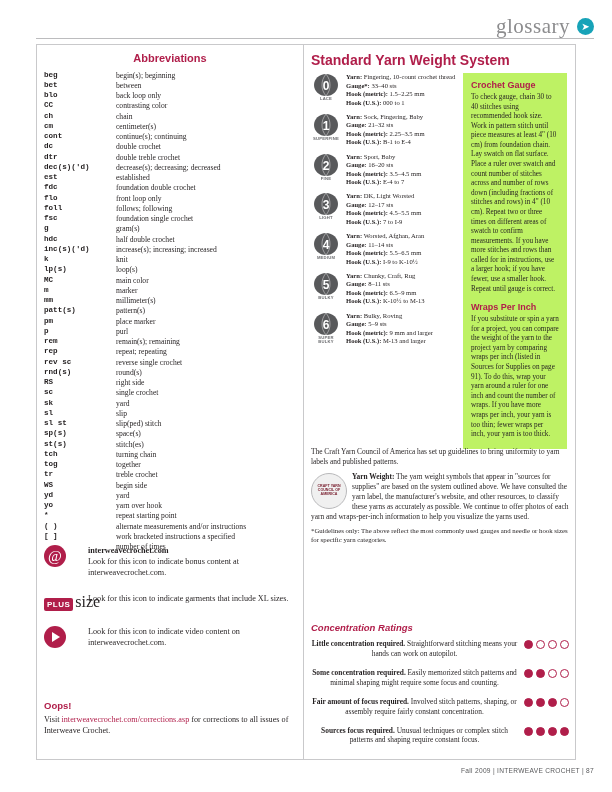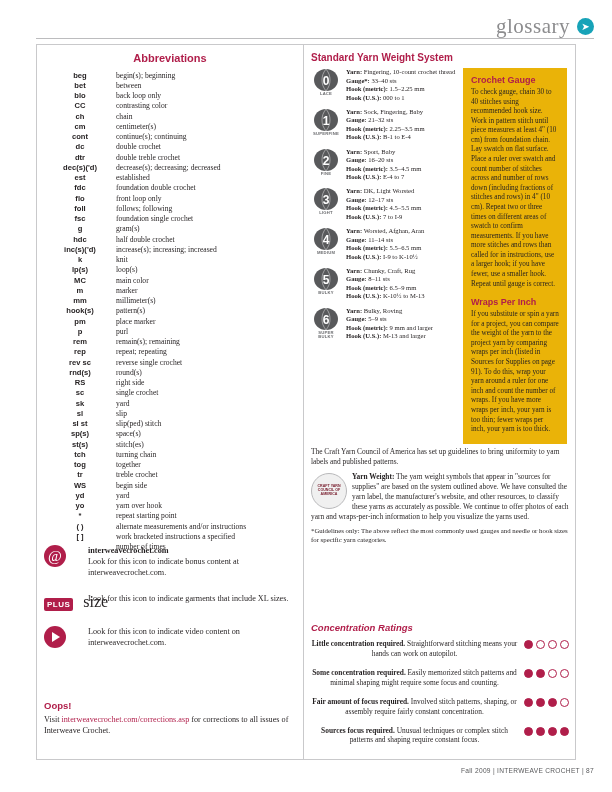--- a/index.html
+++ b/index.html
@@ -90,24 +90,24 @@
     border-collapse: collapse;
     font-size: 7.6px;
     line-height: 1.22;
     width: 245px;
   }
   table.abbr td {
     padding: 0.5px 0;
     vertical-align: top;
   }
   td.abbr-term {
-    text-align: center;
+    text-align: left;
     width: 72px;
     padding-right: 7px;
-    font-family: Liberation Sans, sans-serif;
+    font-family: Liberation Mono, monospace;
     font-weight: bold;
     color: #231f20;
     white-space: nowrap;
   }
   td.abbr-def {
     font-family: "Liberation Serif", serif;
     color: #231f20;
   }
   
   .callouts {
@@ -134,21 +134,21 @@
     background: #b01e4a;
     color: #fff;
     font-family: "Liberation Serif", serif;
     font-size: 15px;
     display: flex; align-items: center; justify-content: center;
     line-height: 1;
   }
   .ico-plus {
     display: flex;
     align-items: baseline;
-    gap: 10px;
+    gap: 2px;
   }
   .plus-badge {
     background: #b01e4a;
     color: #fff;
     font-family: "Liberation Sans", sans-serif;
     font-size: 8px;
     font-weight: bold;
     padding: 2px 3px;
     border-radius: 2px;
     letter-spacing: 0.5px;
@@ -201,21 +201,21 @@
   
   .right-col {
     position: absolute;
     left: 311px;
     top: 52px;
     width: 258px;
   }
   .yarn-head {
     font-family: "Liberation Sans", sans-serif;
     font-weight: bold;
-    font-size: 10px;
+    font-size: 14px;
     color: #b01e4a;
     margin-bottom: 5px;
   }
   .yarn-wrap {
     display: flex;
     gap: 6px;
   }
   .yarn-list {
     width: 146px;
   }
@@ -246,21 +246,21 @@
   }
   .yarn-detail {
     font-size: 6.6px;
     line-height: 1.3;
     font-family: "Liberation Serif", serif;
   }
   .yarn-detail b { font-weight: bold; }
   
   .gauge-box {
     width: 104px;
-    background: #eab308;
+    background: #bef264;
     padding: 7px 8px 9px 8px;
     box-sizing: border-box;
   }
   .gauge-title {
     font-family: "Liberation Sans", sans-serif;
     font-weight: bold;
     font-size: 9px;
     color: #b01e4a;
     margin-bottom: 3px;
   }
@@ -467,21 +467,21 @@
           </tr>
           <tr>
             <td class="abbr-term">m</td>
             <td class="abbr-def">marker</td>
           </tr>
           <tr>
             <td class="abbr-term">mm</td>
             <td class="abbr-def">millimeter(s)</td>
           </tr>
           <tr>
-            <td class="abbr-term">hook(s)</td>
+            <td class="abbr-term">patt(s)</td>
             <td class="abbr-def">pattern(s)</td>
           </tr>
           <tr>
             <td class="abbr-term">pm</td>
             <td class="abbr-def">place marker</td>
           </tr>
           <tr>
             <td class="abbr-term">p</td>
             <td class="abbr-def">purl</td>
           </tr>

